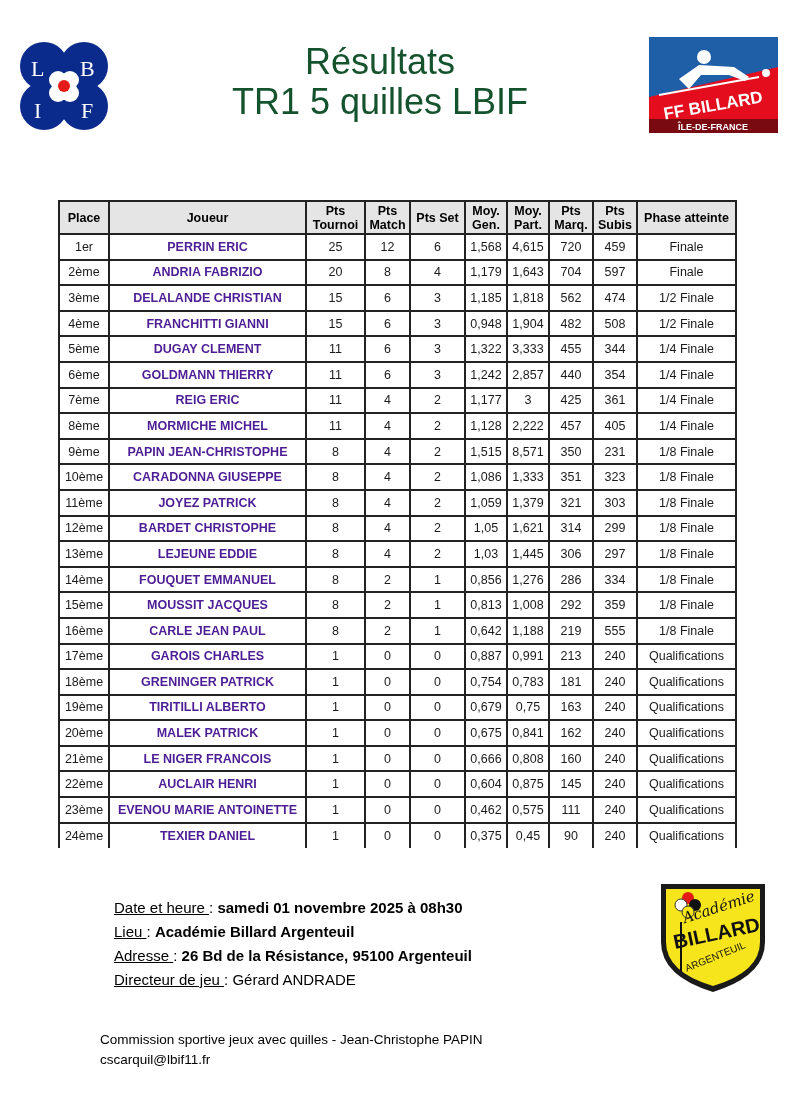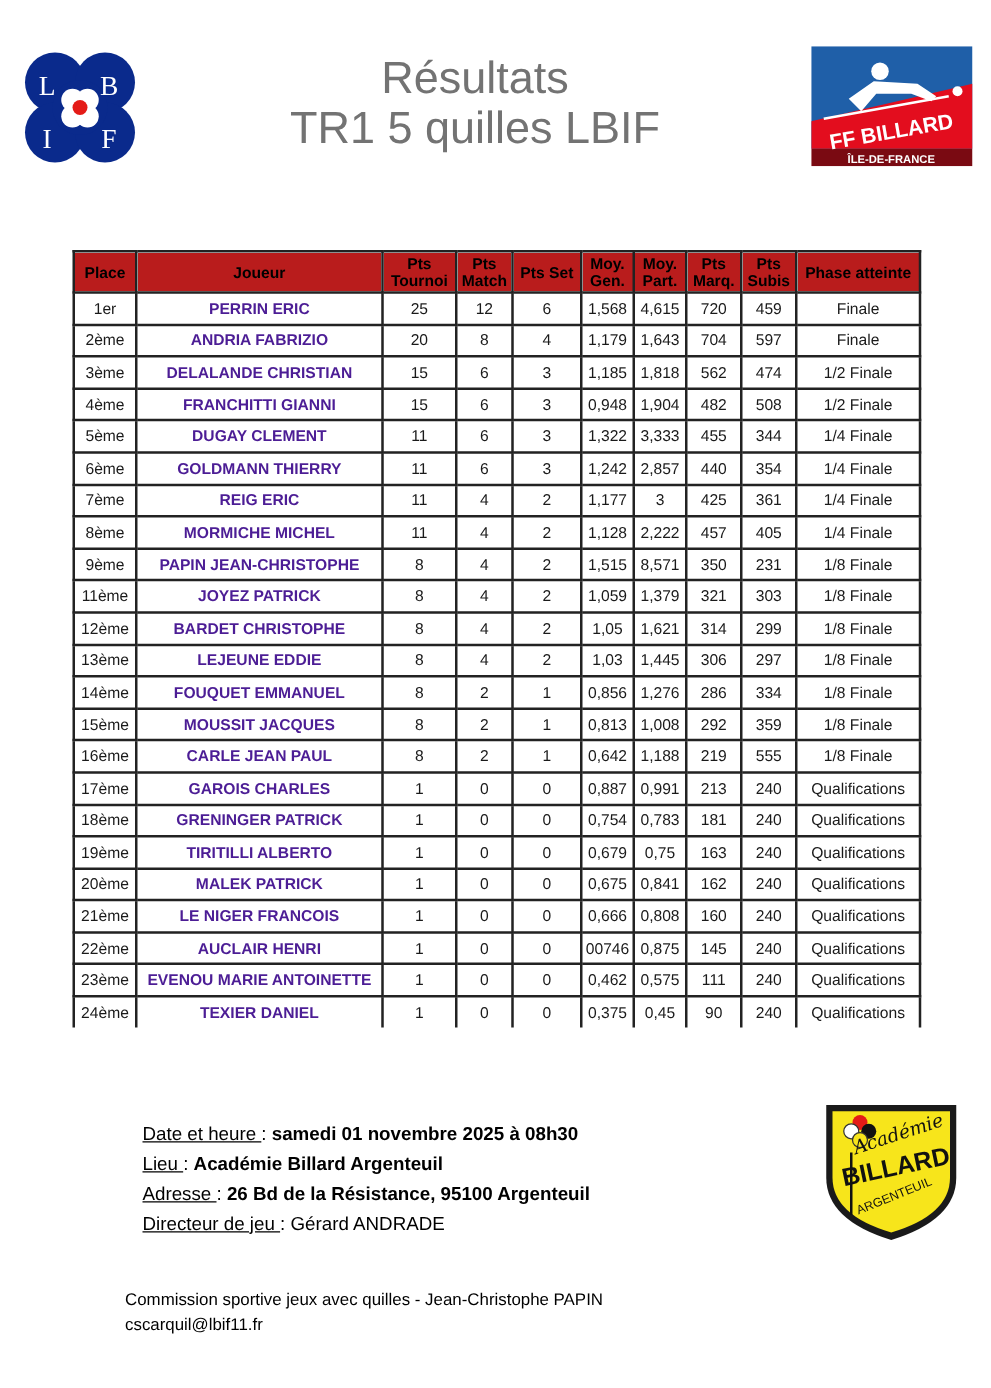--- a/index.html
+++ b/index.html
@@ -1,30 +1,30 @@
 <!DOCTYPE html>
 <html><head>
 <meta charset="utf-8">
 <style>
   html, body { margin: 0; padding: 0; background: #ffffff; }
   body { width: 793px; height: 1110px; position: relative; overflow: hidden;
          font-family: "Liberation Sans", sans-serif; color: #000; }
 
   .title { position: absolute; left: 180px; top: 42px; width: 400px; text-align: center;
-           font-size: 36px; line-height: 40px; color: #737373; }
+           font-size: 36px; line-height: 40px; color: #14532d; }
 
   .logo-lbif { position: absolute; left: 14px; top: 36px; width: 100px; height: 100px; }
   .logo-ff { position: absolute; left: 649px; top: 37px; width: 129px; height: 96px; }
   .logo-aba { position: absolute; left: 657px; top: 880px; width: 112px; height: 114px; }
 
   table.results { position: absolute; left: 58px; top: 200px; border-collapse: collapse;
                   table-layout: fixed; width: 677px; }
   table.results th, table.results td { border: 2px solid #222; padding: 0; text-align: center;
                   overflow: hidden; white-space: nowrap; }
-  table.results th { background: #b91c1c; font-weight: bold; font-size: 12.5px; line-height: 14px;
+  table.results th { background: #e5e5e5; font-weight: bold; font-size: 12.5px; line-height: 14px;
                      height: 31px; }
   table.results td { font-size: 12.5px; height: 23.6px; color: #1a1a1a; }
   table.results td.player { font-weight: bold; color: #4c1d95; }
   table.results tr.last td { border-bottom: none; margin-top: 48px; }
   table.results tr.last td { height: 24px; }
 
   .info { position: absolute; left: 94px; top: 896px; font-size: 15px; line-height: 24px; }
   .info .lbl { text-decoration: underline; margin-left: 20px; }
   .info .val-b { font-weight: bold; }
 
@@ -237,20 +237,32 @@
         <td>8</td>
         <td>4</td>
         <td>2</td>
         <td>1,515</td>
         <td>8,571</td>
         <td>350</td>
         <td>231</td>
         <td>1/8 Finale</td>
       </tr>
       <tr>
+        <td>10ème</td>
+        <td class="player">CARADONNA GIUSEPPE</td>
+        <td>8</td>
+        <td>4</td>
+        <td>2</td>
+        <td>1,086</td>
+        <td>1,333</td>
+        <td>351</td>
+        <td>323</td>
+        <td>1/8 Finale</td>
+      </tr>
+      <tr>
         <td>11ème</td>
         <td class="player">JOYEZ PATRICK</td>
         <td>8</td>
         <td>4</td>
         <td>2</td>
         <td>1,059</td>
         <td>1,379</td>
         <td>321</td>
         <td>303</td>
         <td>1/8 Finale</td>
@@ -374,21 +386,21 @@
         <td>160</td>
         <td>240</td>
         <td>Qualifications</td>
       </tr>
       <tr>
         <td>22ème</td>
         <td class="player">AUCLAIR HENRI</td>
         <td>1</td>
         <td>0</td>
         <td>0</td>
-        <td>00746</td>
+        <td>0,604</td>
         <td>0,875</td>
         <td>145</td>
         <td>240</td>
         <td>Qualifications</td>
       </tr>
       <tr>
         <td>23ème</td>
         <td class="player">EVENOU MARIE ANTOINETTE</td>
         <td>1</td>
         <td>0</td>

